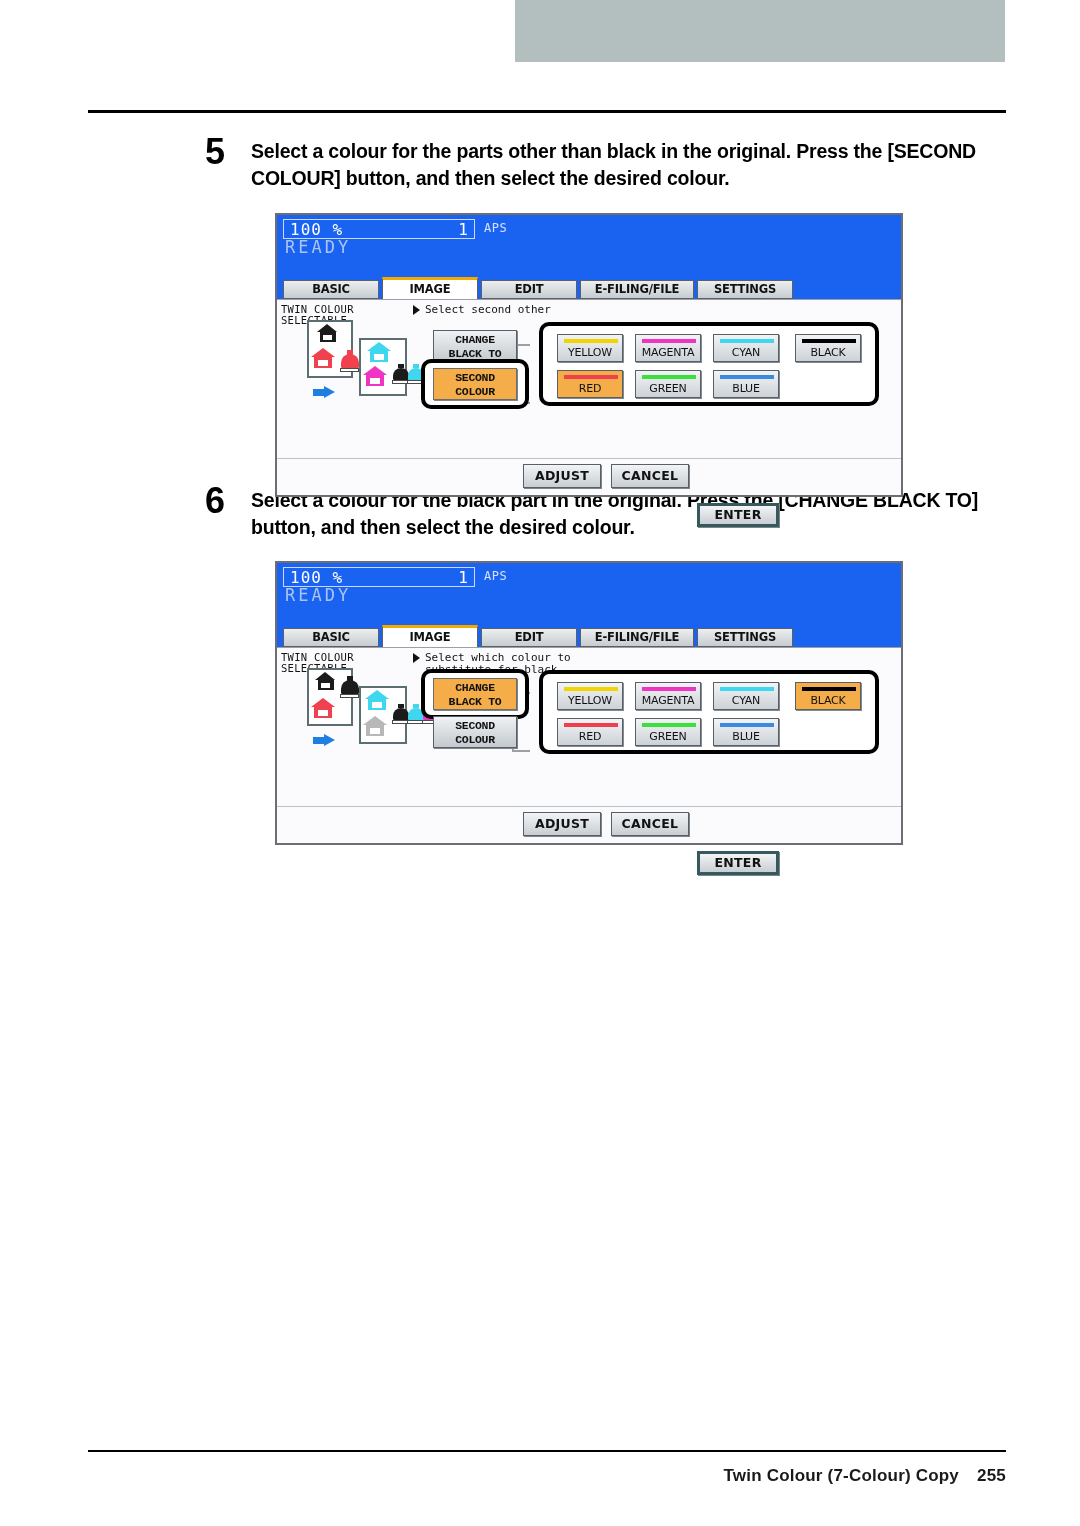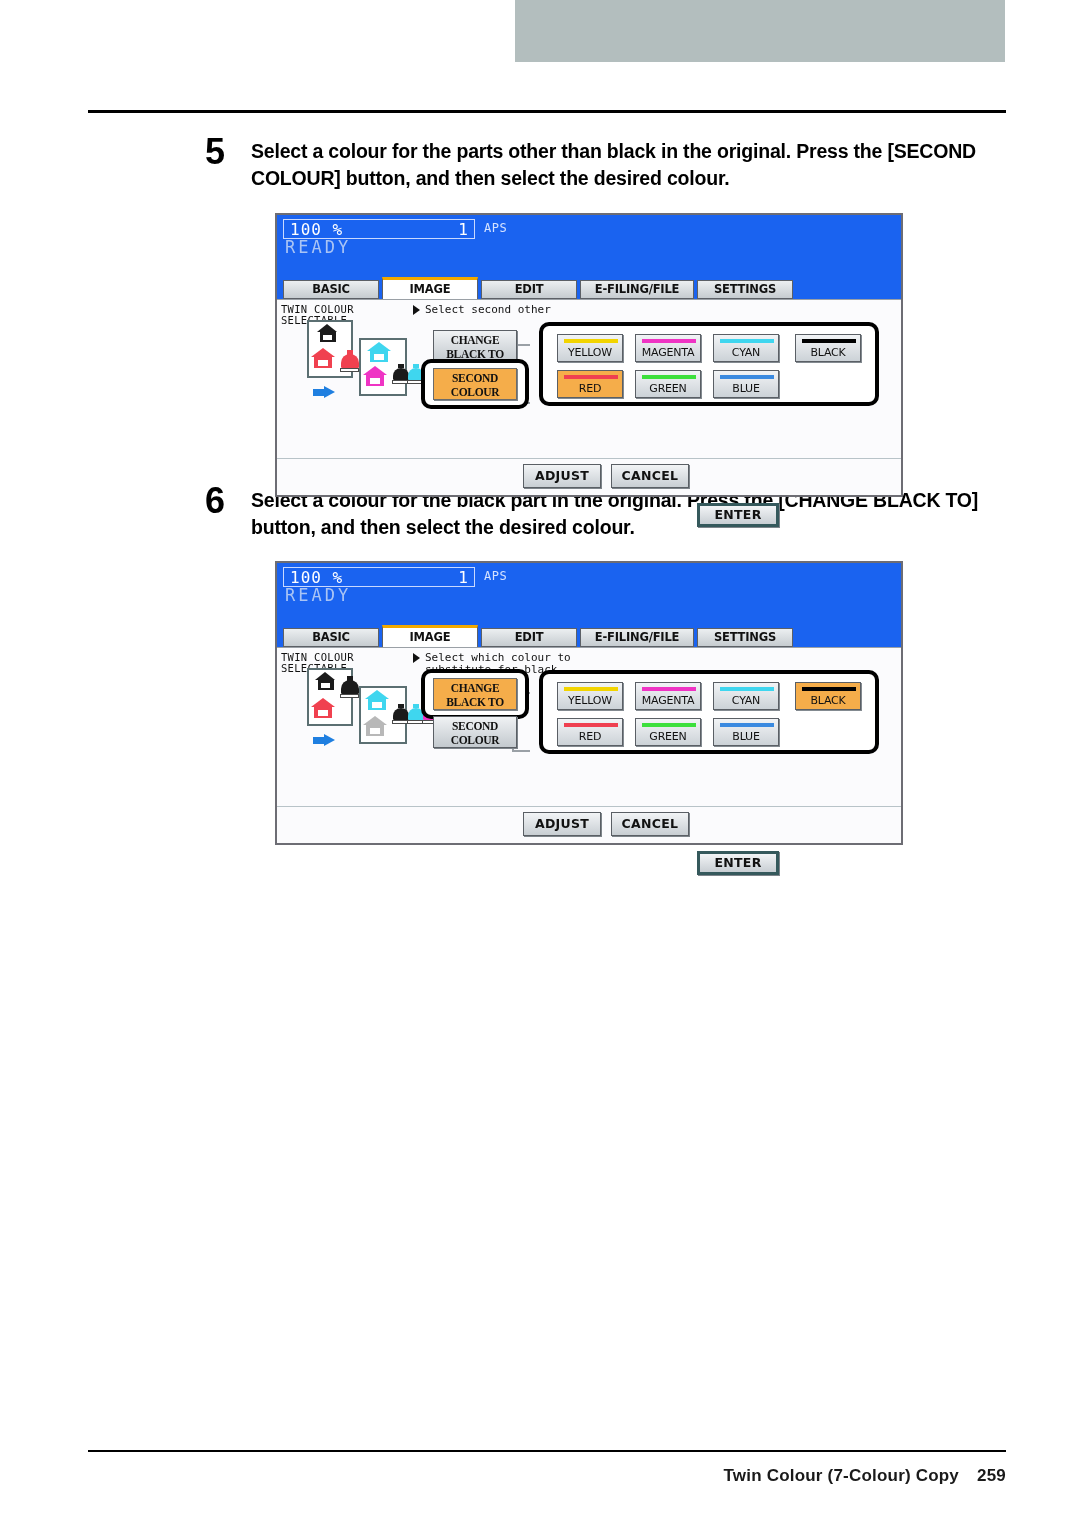--- a/index.html
+++ b/index.html
@@ -212,21 +212,21 @@
   .mode-btn {
     position: absolute;
     width: 84px;
     height: 32px;
     box-sizing: border-box;
     background: linear-gradient(#f0f2f4, #c3c9ce);
     border: 1px solid #5a5f65;
     box-shadow: 1px 1px 0 #7d848a;
     font-size: 11.5px;
     font-weight: bold;
-    font-family: Liberation Serif, serif;
+    font-family: Liberation Mono, monospace;
     color: #111;
     text-align: center;
     line-height: 14px;
     padding-top: 2px;
     letter-spacing: -0.3px;
   }
   .mode-btn.selected {
     background: #f5ad4a;
     border: 1px solid #6b6b6b;
   }
@@ -521,14 +521,14 @@
       <div class="lcd-foot">
         <div class="foot-btn" style="left: 246px; width: 78px;">ADJUST</div>
         <div class="foot-btn" style="left: 334px; width: 78px;">CANCEL</div>
         <div class="foot-btn enter" style="left: 420px; width: 82px;">ENTER</div>
       </div>
     </div>
   </div>
 
 <div class="bottom-rule"></div>
 <div class="footer">
-  <span>Twin Colour (7-Colour) Copy</span><span class="page-no">259</span>
+  <span>Twin Colour (7-Colour) Copy</span><span class="page-no">255</span>
 </div>
 
 </body></html>

